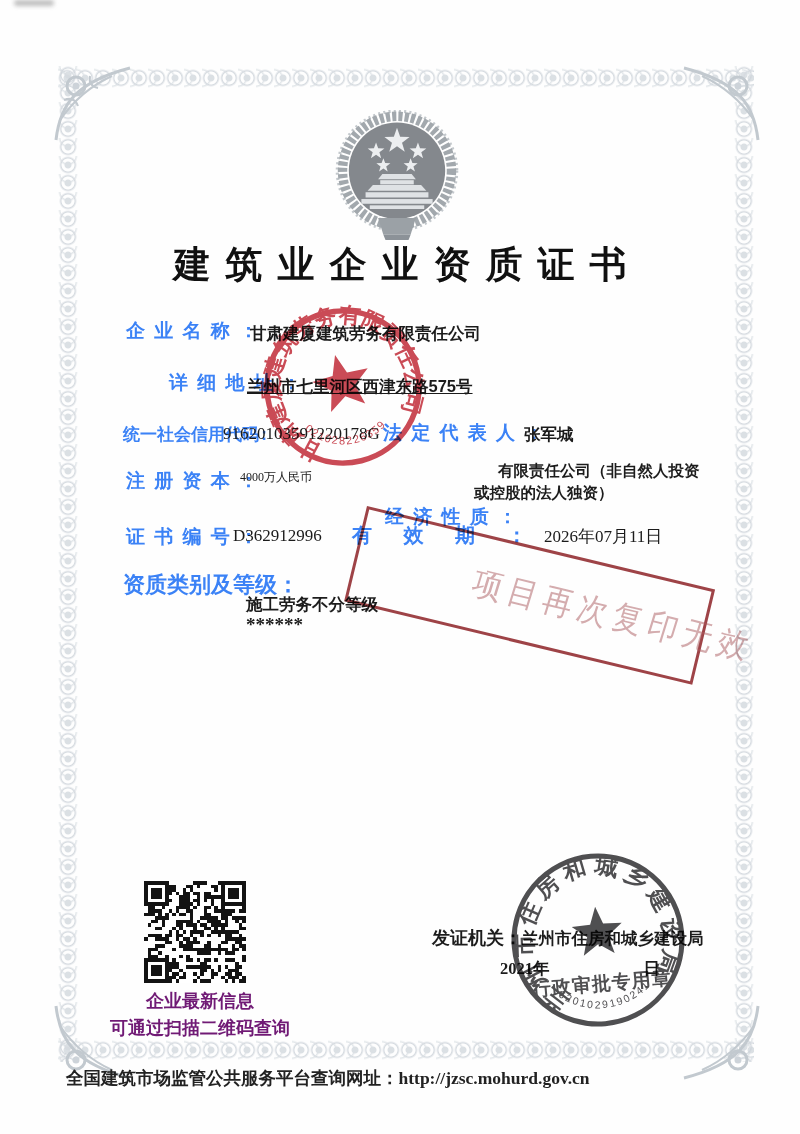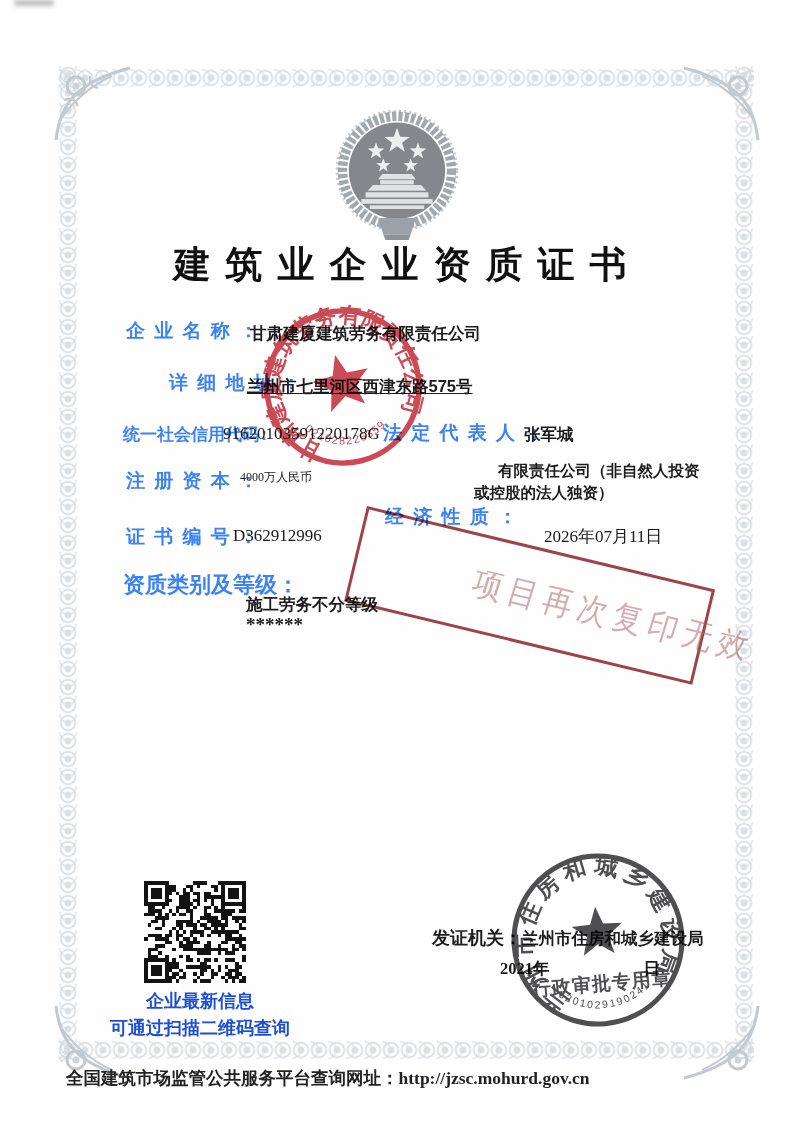--- a/index.html
+++ b/index.html
@@ -51,21 +51,21 @@
     font-size:30px;font-weight:500;letter-spacing:6px;color:#9c3f44;opacity:.5;
     transform:scaleY(1.12) skewX(-4deg);white-space:nowrap;}
 
   
   .qr-box{position:absolute;left:144px;top:881px;width:102px;height:102px;background:#fff;}
   .qr-grid{position:absolute;inset:0;display:grid;
     grid-template-columns:repeat(29,1fr);grid-template-rows:repeat(29,1fr);}
   .qr-grid div{background:transparent;}
   .qr-grid div.f{background:#131313;}
   .qr-caption{position:absolute;left:60px;top:988px;width:280px;text-align:center;
-    font-weight:bold;font-size:18px;line-height:27px;color:#1d4ed8;}
+    font-weight:bold;font-size:18px;line-height:27px;color:#701a75;}
 
   
   .issuer-line{position:absolute;left:432px;top:926px;font-weight:bold;font-size:18px;white-space:nowrap;}
   .issuer-value{font-size:16.5px;}
   .issue-date{position:absolute;left:500px;top:958px;width:160px;font-weight:bold;
     font-size:16.5px;font-family:"Liberation Serif",serif;display:flex;justify-content:space-between;}
   .authority-seal{position:absolute;left:498px;top:840px;width:200px;height:200px;
     transform:rotate(-5deg);mix-blend-mode:multiply;opacity:.9;}
 
   
@@ -160,20 +160,21 @@
   <div class="val val-cjk" style="left:524px;top:424px;">张军城</div>
 
   <div class="lab lab-lg" style="left:126px;top:468px;">注 册 资 本 ：</div>
   <div class="val val-num" style="left:240px;top:469px;font-size:12px;">4000万人民币</div>
   <div class="lab lab-lg" style="left:385px;top:468px;margin-top:36px;">经 济 性 质 ：</div>
   <div class="econ-val" style="left:498px;top:460px;">有限责任公司（非自然人投资</div>
   <div class="econ-val" style="left:474px;top:482px;">或控股的法人独资）</div>
 
   <div class="lab lab-lg" style="left:126px;top:524px;">证 书 编 号 ：</div>
   <div class="val val-num" style="left:233px;top:526px;">D362912996</div>
+  <div class="lab" style="left:352px;top:522px;font-size:20px;letter-spacing:13px;">有 效 期 ：</div>
   <div class="val val-num" style="left:528px;top:525px;margin-left:16px;">2026年07月11日</div>
 
   <div class="lab" style="left:123px;top:570px;font-size:22px;">资质类别及等级：</div>
   <div class="qual-line" style="left:246px;top:594px;">施工劳务不分等级</div>
   <div class="qual-line" style="left:246px;top:614px;font-family:'Liberation Serif',serif;font-size:19px;">******</div>
 
   <svg class="company-seal" viewBox="0 0 230 230">
     <defs>
       <path id="cring" d="M 83 170 A 64 64 0 1 1 147 170"></path>
       <path id="cnum" d="M 64 142 A 58 58 0 0 0 166 142"></path>

